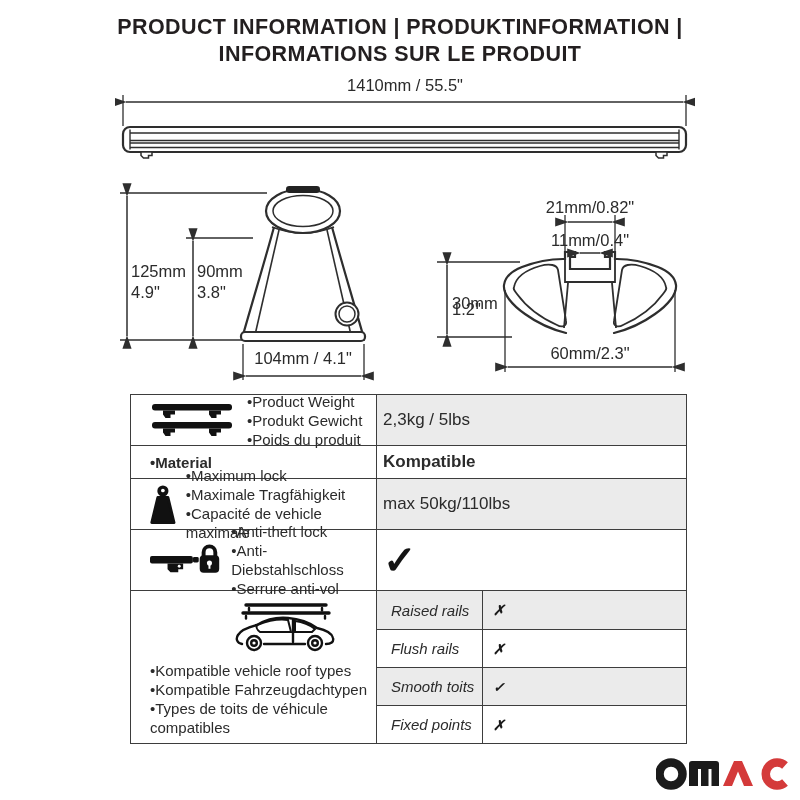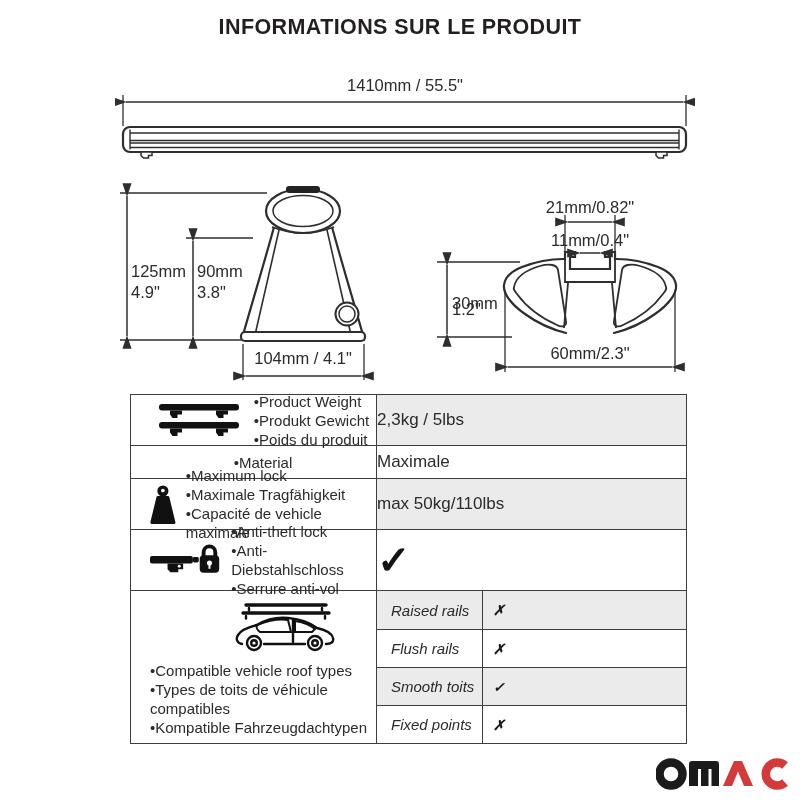--- a/index.html
+++ b/index.html
@@ -15,26 +15,26 @@
   .diag { position:absolute; }
   .dim-text { position:absolute; font-size:16.5px; line-height:19px; color:#2b2b2b; white-space:nowrap; }
   .dim-center { text-align:center; }
   svg { display:block; }
 
   
   .spec-table { position:absolute; left:130px; top:394px; width:557px; height:350px;
                 border:1.5px solid #3d3d3d; display:flex; flex-direction:column; }
   .t-row { display:flex; border-bottom:1.4px solid #3d3d3d; }
   .t-row:last-child { border-bottom:none; }
-  .cell-label { width:245px; display:flex; align-items:center; padding-left:19px;justify-content:center; }
+  .cell-label { width:245px; display:flex; align-items:center; padding-left:19px; }
   .cell-value { flex:1; border-left:1.4px solid #3d3d3d; display:flex; align-items:center;
-                padding-left:0; font-size:17px; }
+                padding-left:6px; font-size:17px; }
   .shade { background:#ebebeb; }
   .lbl-lines { font-size:15px; line-height:19px; }
-  .row-h1 { height:51px; } .row-h2 { height:35px; } .row-h3 { height:51px; }
+  .row-h1 { height:51px; } .row-h2 { height:35px;font-weight:bold; } .row-h3 { height:51px; }
   .row-h4 { height:61px; } .row-h5 { height:152px; }
   .check-big { font-size:40px; font-weight:700; color:#141414; line-height:40px; }
   .roof-col { flex:1; display:flex; flex-direction:column; border-left:1.4px solid #3d3d3d;font-style:italic; }
   .roof-row { display:flex; height:38px; border-top:1.4px solid #3d3d3d; }
   .roof-row:first-child { border-top:none; }
   .roof-name { width:105px; display:flex; align-items:center; padding-left:14px; font-size:15px; }
   .roof-mark { flex:1; border-left:1.4px solid #3d3d3d; display:flex; align-items:center; padding-left:10px; }
   .mark { font-size:14px; font-weight:700; color:#1a1a1a; }
   .cell-label.col5 { flex-direction:column; align-items:flex-start; justify-content:flex-start; padding-top:10px; }
   .car-wrap { margin-left:80px; margin-bottom:8px; }
@@ -42,20 +42,21 @@
 
   
   .logo { position:absolute; left:656px; top:753px; }
 </style>
 </head>
 <body>
 
 <div class="sheet">
 
   <div class="title">
+    <div>PRODUCT INFORMATION | PRODUKTINFORMATION |</div>
     <div>INFORMATIONS SUR LE PRODUIT</div>
   </div>
 
   <div class="diag" style="left:115px; top:76px; width:580px; height:100px;">
     <div class="dim-text dim-center" style="left:190px; top:0; width:200px;">1410mm / 55.5"</div>
     <svg width="580" height="82" viewBox="0 0 580 82" style="position:absolute; left:0; top:16px;">
       <defs>
         <marker id="ah" viewBox="0 0 10 8" refX="0.5" refY="4" markerWidth="9" markerHeight="7.2" orient="auto-start-reverse">
             <path d="M0,4 L10,0.6 L10,7.4 Z" fill="#2e2e2e"></path>
           </marker>
@@ -179,21 +180,21 @@
       </div>
     </div>
 
     <div class="t-row row-h2">
       <div class="cell-label">
         <div class="lbl-lines">
           <div>•Material</div>
         </div>
       </div>
       <div class="cell-value">
-        <span>Maximale</span>
+        <span>Kompatible</span>
       </div>
     </div>
 
     <div class="t-row row-h3">
       <div class="cell-label" style="padding-left:17px;">
         <svg class="icon-gap3" width="32" height="44" viewBox="0 0 32 44">
           <circle cx="16" cy="8" r="6" fill="#111"></circle>
           <circle cx="16" cy="7.5" r="2" fill="#fff"></circle>
           <path d="M4,42 L10.5,15 H21.5 L28,42 Z" fill="#111" stroke="#111" stroke-width="3" stroke-linejoin="round"></path>
         </svg>
@@ -250,23 +251,23 @@
               <path d="M65,20 C73,21 80,24 85,28 L82,31 L65,31 Z" stroke-width="2"></path>
               <line x1="63" y1="19" x2="63" y2="41"></line>
               <circle cx="24" cy="42" r="7" fill="#fff"></circle>
               <circle cx="24" cy="42" r="2.8"></circle>
               <circle cx="85" cy="42" r="7" fill="#fff"></circle>
               <circle cx="85" cy="42" r="2.8"></circle>
             </g>
           </svg>
         </div>
         <div class="lbl-lines" style="max-width:218px; white-space:normal;">
-          <div>•Compatible vehicle roof types</div>
+          <div>•Kompatible vehicle roof types</div>
+          <div>•Kompatible Fahrzeugdachtypen</div>
           <div>•Types de toits de véhicule compatibles</div>
-          <div>•Kompatible Fahrzeugdachtypen</div>
         </div>
       </div>
       <div class="roof-col">
         <div class="roof-row shade">
           <div class="roof-name">Raised rails</div>
           <div class="roof-mark">
               <span class="mark">✗</span>
             </div>
         </div>
         <div class="roof-row">

